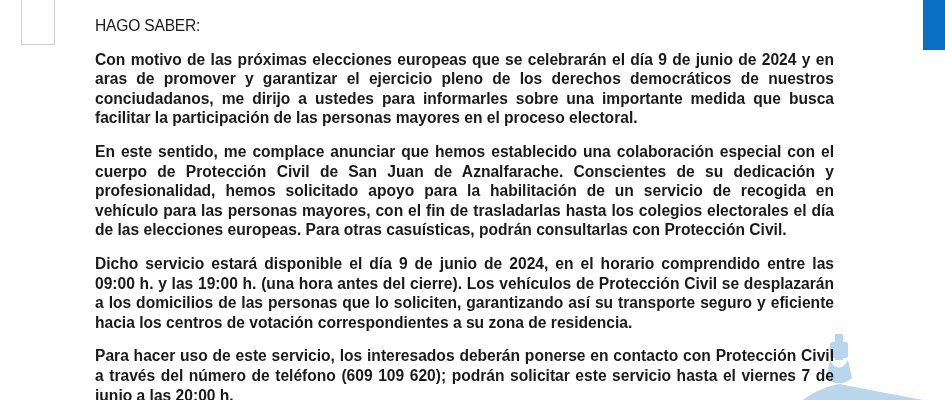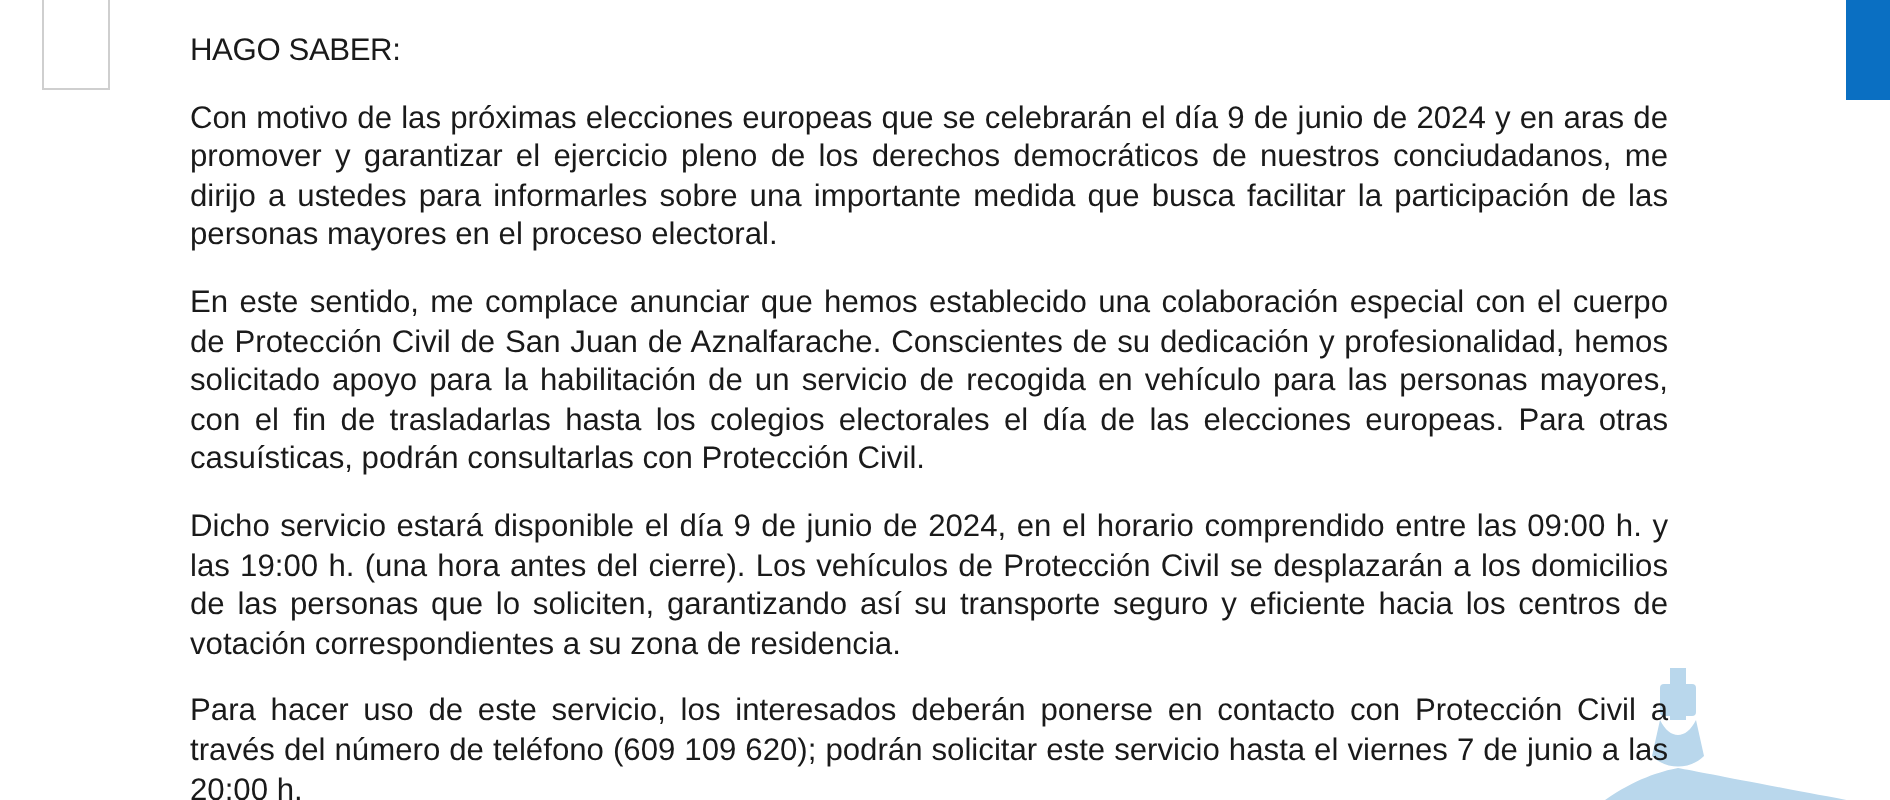--- a/index.html
+++ b/index.html
@@ -22,21 +22,21 @@
   }
   .doc {
     position: absolute; left: 95px; top: 16px; width: 755px;
     font-size: 15.6px; line-height: 19.6px;
   }
   .heading {
     font-weight: normal; font-size: 15.6px; margin: 0 0 14px 0; letter-spacing: -0.2px;
   }
   .para {
     margin: 0 16px 14px 0; text-align: justify;
-    position: relative; z-index: 1;
+    position: relative; z-index: 1; font-weight: bold;
   }
 </style>
 </head>
 <body>
 
 <div class="corner-box"></div>
 <div class="side-bar"></div>
 
 <svg class="watermark" viewBox="0 0 160 80">
   <g fill="#b9d7ec">

